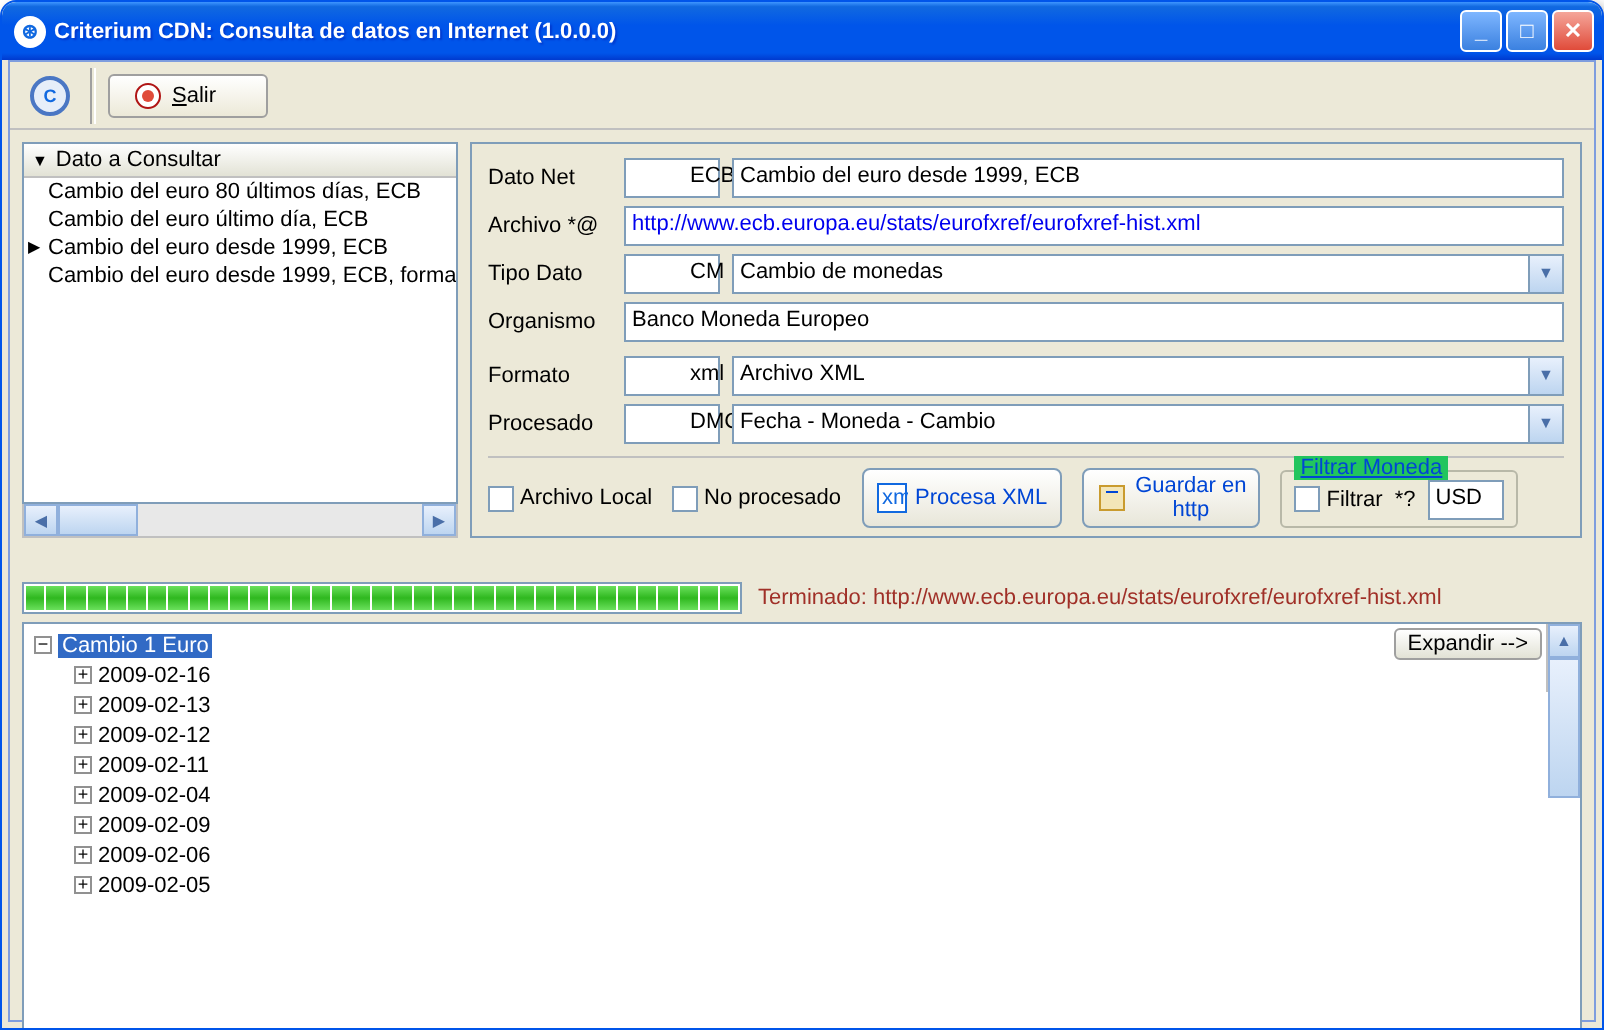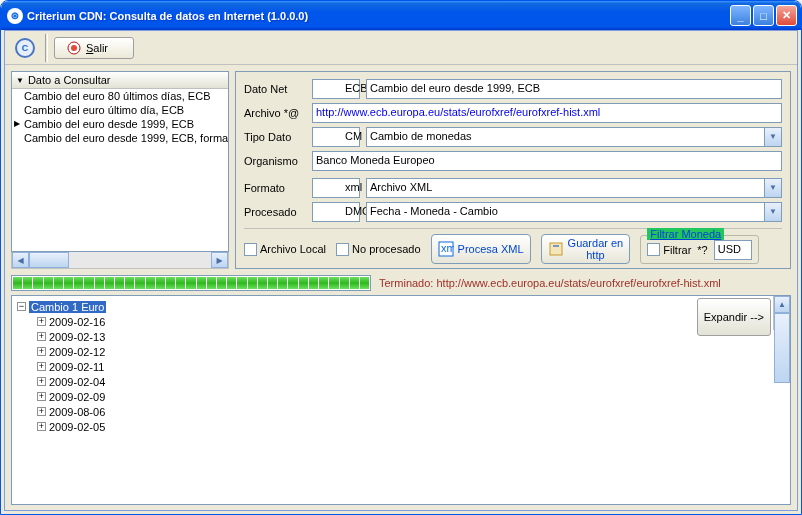--- a/index.html
+++ b/index.html
@@ -58,35 +58,35 @@
 
 .actionrow { display:flex; align-items:center; gap:10px; border-top: 1px solid #C0C0C0; padding-top:5px; margin-top:3px;}
 .chk { display:flex; align-items:center; gap:3px;}
 .chk .box { width:13px;height:13px;border:1px solid #7F9DB9;background:#fff;}
 .abtn { height:30px; border:1px solid #7F9DB9; border-radius:4px; background:linear-gradient(to bottom,#fff,#E8E6D9); padding:0 6px; display:flex;align-items:center;gap:4px;}
 .abtn .ic2 { width:16px;height:16px;}
 .fieldset { border:1px solid #B8B8A8; border-radius:3px; padding:4px 6px 3px 6px; position:relative; display:flex;align-items:center;gap:6px;}
 .fieldset .legend { position:absolute; top:-8px; left:6px; background:#22c55e; padding:0 3px; color:#0046D5;text-decoration:underline;}
 
 
-.statusrow { display:flex; align-items:center; padding: 0 6px 4px 6px; gap:8px;}
+.statusrow { display:flex; align-items:center; padding: 0 6px 4px 6px; gap:8px;margin-top:16px;}
 .progress { width: 360px; height:16px; border:1px solid #7F9DB9; background:#fff; display:flex; padding:1px; gap:1px;}
 .progress .seg { flex:1; background: linear-gradient(to bottom, #6AE05C, #2FB81F, #6AE05C);}
 .statustext { color: #A03028; font-size:11px;}
 
 
 .treepanel { margin: 0 6px 6px 6px; border:1px solid #7F9DB9; background:#fff; height: 210px; display:flex; flex-direction:column;}
 .treetop { display:flex; align-items:flex-start;}
 .treecol { flex:1; padding:3px;}
 .node { display:flex; align-items:center; gap:3px; padding:0 2px; height:15px;}
 .plusminus { width:9px;height:9px;border:1px solid #919191; background:#fff; display:flex;align-items:center;justify-content:center;font-size:9px;line-height:1;color:#000;}
 .node.root { }
 .node.root .lbl { background:#316AC5; color:#fff; padding:0 2px;}
 .node.child { padding-left: 22px;}
-.expandbtn { margin:2px; border:1px solid #9F9F9F; background:linear-gradient(to bottom,#fff,#E2E2D5); padding:12px 6px; border-radius:3px; display:flex;align-items:flex-end;gap:3px;}
+.expandbtn { margin:2px; border:1px solid #9F9F9F; background:linear-gradient(to bottom,#fff,#E2E2D5); padding:1px 6px; border-radius:3px; display:flex;align-items:flex-end;gap:3px;}
 .vscroll { width:17px; background:#E8E8E8; border-left:1px solid #C0C0C0; display:flex;flex-direction:column;}
 .vscroll .varrow { height:17px; background:linear-gradient(to bottom,#E8F0FC,#BDD5F0); border:1px solid #90B0DC; display:flex;align-items:center;justify-content:center;font-size:8px;color:#4A6FA8;}
 .vscroll .vtrack { flex:1; position:relative;}
 .vscroll .vthumb { position:absolute; top:0; left:0; right:0; height:70px; background:linear-gradient(to bottom,#E8F0FC,#BDD5F0); border:1px solid #90B0DC;}
 </style>
 </head>
 <body>
 
 <div class="window">
 
@@ -286,21 +286,21 @@
           <div class="node child">
               <div class="plusminus">+</div>
               <span>2009-02-04</span>
             </div>
           <div class="node child">
               <div class="plusminus">+</div>
               <span>2009-02-09</span>
             </div>
           <div class="node child">
               <div class="plusminus">+</div>
-              <span>2009-08-06</span>
+              <span>2009-02-06</span>
             </div>
           <div class="node child">
               <div class="plusminus">+</div>
               <span>2009-02-05</span>
             </div>
         </div>
         <div style="display:flex;flex-direction:column;align-items:flex-end">
           <div class="expandbtn">
             <span>Expandir --&gt;</span>
           </div>

